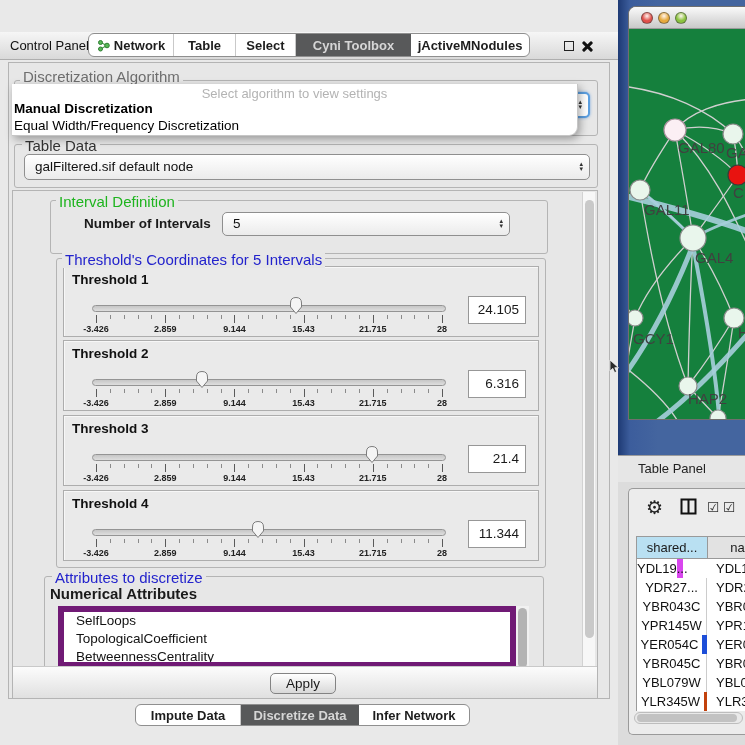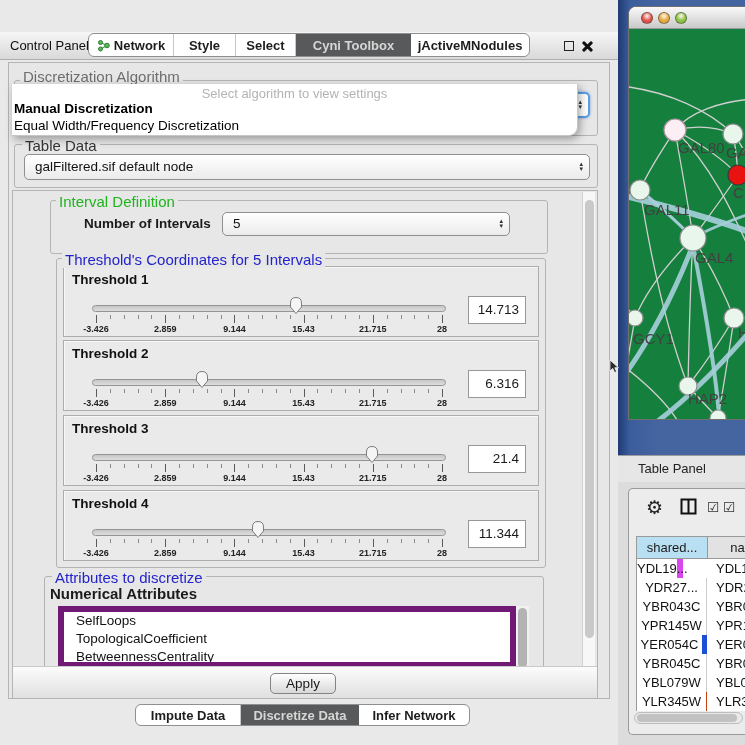--- a/index.html
+++ b/index.html
@@ -111,21 +111,21 @@
     <div class="tab" style="width: 85px;">
       <svg width="13" height="13">
         <path d="M3.5,3.5 L10,6.5 M3.5,10 L10,6.5" stroke="#4a9a4a" stroke-width="1.2" fill="none"></path>
         <circle cx="3.5" cy="3.5" r="2" fill="#57b957" stroke="#2e7d32"></circle>
         <circle cx="3.5" cy="10" r="2" fill="#57b957" stroke="#2e7d32"></circle>
         <circle cx="10" cy="6.5" r="2.3" fill="#57b957" stroke="#2e7d32"></circle>
       </svg>
       <span>Network</span>
     </div>
     <div class="tab" style="width: 62px;">
-      <span>Style</span>
+      <span>Table</span>
     </div>
     <div class="tab" style="width: 60px;">
       <span>Select</span>
     </div>
     <div class="tab selected" style="width: 115px;">
       <span>Cyni Toolbox</span>
     </div>
     <div class="tab" style="width: 118px;">
       <span>jActiveMNodules</span>
     </div>
@@ -203,21 +203,21 @@
         <span class="tick major" style="left:350px"></span>
       </span>
       <span class="ticklabels">
         <span class="ticklabel" style="left:-18.0px">-3.426</span>
         <span class="ticklabel" style="left:51.2px">2.859</span>
         <span class="ticklabel" style="left:120.4px">9.144</span>
         <span class="ticklabel" style="left:189.6px">15.43</span>
         <span class="ticklabel" style="left:258.8px">21.715</span>
         <span class="ticklabel" style="left:328.0px">28</span>
       </span>
-      <span class="thr-value">14.713</span>
+      <span class="thr-value">24.105</span>
     </div>
     <div class="thr-panel" style="top: 340px;">
       <span class="thr-title">Threshold 2</span>
       <span class="thr-track"></span>
       <span class="thr-thumb" style="left:130.7px"><svg width="14" height="19">
           <path d="M1.5,7 Q1.5,1.5 7,1.5 Q12.5,1.5 12.5,7 L12.5,11 L7,17.5 L1.5,11 Z" fill="#f5f5f5" stroke="#7d7d7d"></path>
         </svg></span>
       <span class="tickrow">
         <span class="tick major" style="left:4px"></span>
         <span class="tick minor" style="left:17.8px"></span>
@@ -463,21 +463,21 @@
     <div class="tp-cell" style="left:0;top:60px;width:70px;text-align:center;border-right:1px solid #ccc;">YBR043C</div>
     <div class="tp-cell" style="left:79px;top:60px;width:40px;">YBR0</div>
     <div class="tp-cell" style="left:0;top:79px;width:70px;text-align:center;border-right:1px solid #ccc;">YPR145W</div>
     <div class="tp-cell" style="left:79px;top:79px;width:40px;">YPR1</div>
     <div class="tp-cell" style="left:0;top:98px;width:70px;text-align:center;border-right:5px solid #1d4ed8;">YER054C</div>
     <div class="tp-cell" style="left:79px;top:98px;width:40px;">YER0</div>
     <div class="tp-cell" style="left:0;top:117px;width:70px;text-align:center;border-right:1px solid #ccc;">YBR045C</div>
     <div class="tp-cell" style="left:79px;top:117px;width:40px;">YBR0</div>
     <div class="tp-cell" style="left:0;top:136px;width:70px;text-align:center;border-right:1px solid #ccc;">YBL079W</div>
     <div class="tp-cell" style="left:79px;top:136px;width:40px;">YBL0</div>
-    <div class="tp-cell" style="left:0;top:155px;width:70px;text-align:center;border-right:1px solid #c2410c;">YLR345W</div>
+    <div class="tp-cell" style="left:0;top:155px;width:70px;text-align:center;border-right:3px solid #c2410c;">YLR345W</div>
     <div class="tp-cell" style="left:79px;top:155px;width:40px;">YLR3</div>
   </div>
 <div class="abs tp-hscroll">
     <div class="thumb"></div>
   </div>
 
 <svg class="abs cursor-icon" width="12" height="16">
   <polygon points="1,1 1,12 3.8,9.4 5.6,13.6 7.6,12.7 5.8,8.7 9.5,8.7" fill="#2b2b2b" stroke="#f5f5f5" stroke-width="0.8"></polygon>
 </svg>
 

